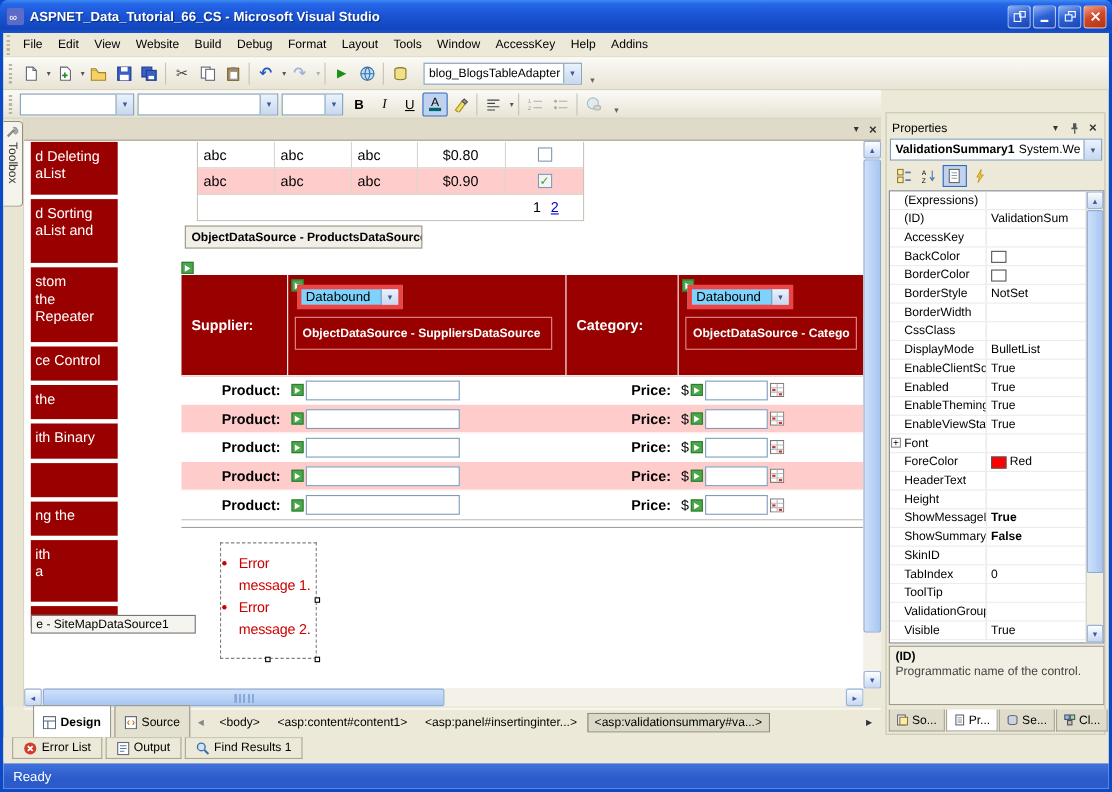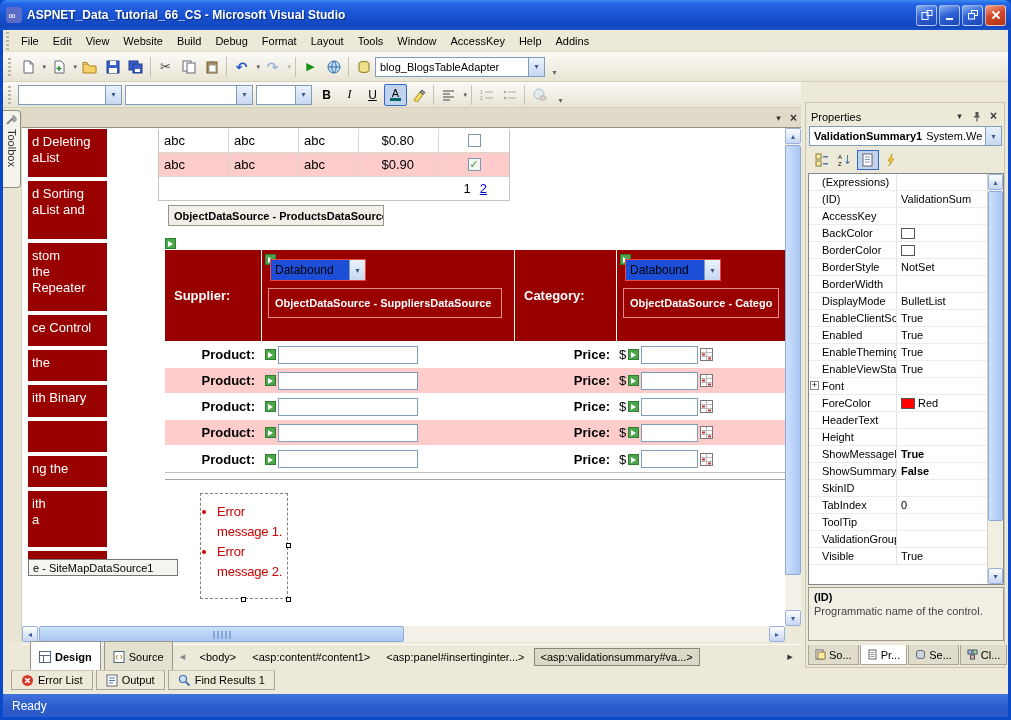--- a/index.html
+++ b/index.html
@@ -39,21 +39,21 @@
 .fmt-b{font-weight:bold;font-size:12px}
 .fmt-i{font-style:italic;font-family:"Liberation Serif","DejaVu Serif",serif;font-size:12px}
 .fmt-u{text-decoration:underline;font-size:12px}
 .fontcolor-wrap{display:flex;flex-direction:column;align-items:center;line-height:10px}
 .fontcolor-bar{width:11px;height:3px;background:#006666}
 
 .combo{height:20px;background:#fff;border:1px solid #7F9DB9;display:flex;align-items:center;overflow:hidden}
 .combo .ctext{flex:1;padding:0 4px;white-space:nowrap;overflow:hidden}
 .dd{width:16px;height:100%;background:linear-gradient(180deg,#EAF2FD,#C8D8F0);border-left:1px solid #7F9DB9;display:flex;align-items:center;justify-content:center;flex:none}
 .dd::before{content:"▾";font-size:8px;color:#3A5A8C}
-.adapter-combo{width:170px;margin-left:0}
+.adapter-combo{width:144px;margin-left:10px}
 .style-combo{width:104px;margin-left:2px}
 .font-combo{width:128px;margin-left:3px}
 .size-combo{width:56px;margin-left:3px;margin-right:3px}
 
 .toolbox-strip{position:absolute;left:0;top:78px;width:19px;height:534px;background:#E8E5D2;border-right:1px solid #D6D2BE}
 .toolbox-tab{position:absolute;left:0;top:2px;width:18px;height:78px;background:#F4F3EC;border:1px solid #928F7E;border-left:none;border-radius:0 4px 4px 0;display:flex;flex-direction:column;align-items:center;padding-top:3px;gap:3px}
 .tb-label{writing-mode:vertical-rl;font-size:11px;color:#333}
 
 .doc-strip{position:absolute;left:19px;top:78px;width:779px;height:20px;background:#DFDBC8;border-bottom:1px solid #96927E;display:flex;align-items:flex-end;padding-left:13px}
 .doc-tab{height:19px;background:linear-gradient(180deg,#FFFFFF,#F2F0E8);border:1px solid #8A867A;border-bottom:none;border-radius:2px 2px 0 0;display:flex;align-items:center;padding:0 10px;font-weight:bold}
@@ -71,21 +71,21 @@
 .sb-block:nth-of-type(3){height:68px}
 .sb-block:nth-of-type(4){height:31px}
 .sb-block:nth-of-type(5){height:31px}
 .sb-block:nth-of-type(6){height:32px}
 .sb-block:nth-of-type(7){height:31px}
 .sb-block:nth-of-type(8){height:31px}
 .sb-block:nth-of-type(9){height:56px}
 .sb-block:nth-of-type(10){height:18px}
 .sitemap-label{position:absolute;left:6px;top:431px;width:150px;height:17px;background:#F5F4EE;border:1px solid #767676;font-size:11px;display:flex;align-items:center;padding-left:4px;white-space:nowrap;overflow:hidden}
 
-.gv{position:absolute;left:136px;top:1px;width:352px;background:#fff;border:1px solid #C9C5BA;border-top:none}
+.gv{position:absolute;left:157px;top:1px;width:352px;background:#fff;border:1px solid #C9C5BA;border-top:none}
 .gv-row{display:grid;grid-template-columns:70px 70px 60px 80px 70px;height:24px}
 .gv-rows .gv-row:nth-of-type(2){background:#FFCCCC}
 .gv-cell{display:flex;align-items:center;padding-left:5px;font-size:13px;border-right:1px solid #D9D6CD;border-bottom:1px solid #D9D6CD;overflow:hidden}
 .gv-cell:last-child{border-right:none}
 .gv-cell.price{justify-content:flex-end;padding-right:24px;padding-left:0}
 .gv-cell.cbcell{justify-content:center;padding-left:0}
 .checkbox{width:13px;height:13px;border:1px solid #7C99B4;background:#fff;display:flex;align-items:center;justify-content:center}
 .checkbox.checked{background:#F4F4F0}
 .checkbox.checked::before{content:"✓";font-size:11px;color:#3D9B3D;font-weight:bold}
 .gv-pager{height:23px;display:flex;align-items:center;justify-content:flex-end;gap:9px;padding-right:22px;font-size:13px}
@@ -96,21 +96,21 @@
 .glyph{width:11px;height:11px;background:#4CA64C;border:1px solid #2F7D2F;position:relative;flex:none;display:inline-block}
 .glyph::after{content:"";position:absolute;left:2px;top:2px;border-left:5px solid #fff;border-top:3px solid transparent;border-bottom:3px solid transparent}
 .panel-glyph{position:absolute;left:143px;top:110px}
 
 .insert-table{position:absolute;left:143px;top:122px;width:620px}
 .ih{display:grid;grid-template-columns:97px 253px 102px 168px;height:92px;background:#990000;border-bottom:1px solid #fff}
 .ih>div{border-right:1px solid #fff;position:relative}
 .ih>div:last-child{border-right:none}
 .ih-label{display:flex;align-items:center;padding-left:9px;color:#fff;font-weight:bold;font-size:13px}
 .hdr-glyph{position:absolute;left:3px;top:4px}
-.databound{position:absolute;left:8px;top:9px;width:96px;height:22px;background:#1d4ed8;border:1px solid #ef4444;display:flex;align-items:center;font-size:12px}
+.databound{position:absolute;left:8px;top:9px;width:96px;height:22px;background:#7dd3fc;border:4px solid #ef4444;display:flex;align-items:center;font-size:12px}
 .databound .ctext{flex:1;padding-left:4px;white-space:nowrap;overflow:hidden}
 .ds-box{position:absolute;left:6px;top:38px;height:30px;border:1px solid #E38C8C;color:#fff;font-size:11px;font-weight:bold;display:flex;align-items:center;padding:0 6px;white-space:nowrap;overflow:hidden}
 .ds-box.w1{width:234px}
 .ds-box.w2{width:156px}
 .ins-rows{border-bottom:1px solid #C4C0B6}
 .ins-row{display:grid;grid-template-columns:97px 253px 102px 168px;height:26px;border-bottom:1px solid #fff;align-items:center}
 .ins-row:nth-of-type(even){background:#FFCCCC}
 .ins-row:last-child{border-bottom:none}
 .ic-label{display:flex;align-items:center;justify-content:flex-end;padding-right:7px;font-weight:bold;font-size:13px;height:100%}
 .ic2{display:flex;align-items:center;gap:2px;padding-left:3px}
@@ -769,20 +769,30 @@
             <span class="pname-text">BorderWidth</span>
           </div>
           <div class="pval">
 
             <span class="pval-text"></span>
           </div>
         </div>
           <div class="prow">
           <div class="pname">
 
+            <span class="pname-text">CssClass</span>
+          </div>
+          <div class="pval">
+
+            <span class="pval-text"></span>
+          </div>
+        </div>
+          <div class="prow">
+          <div class="pname">
+
             <span class="pname-text">DisplayMode</span>
           </div>
           <div class="pval">
 
             <span class="pval-text">BulletList</span>
           </div>
         </div>
           <div class="prow">
           <div class="pname">
 

